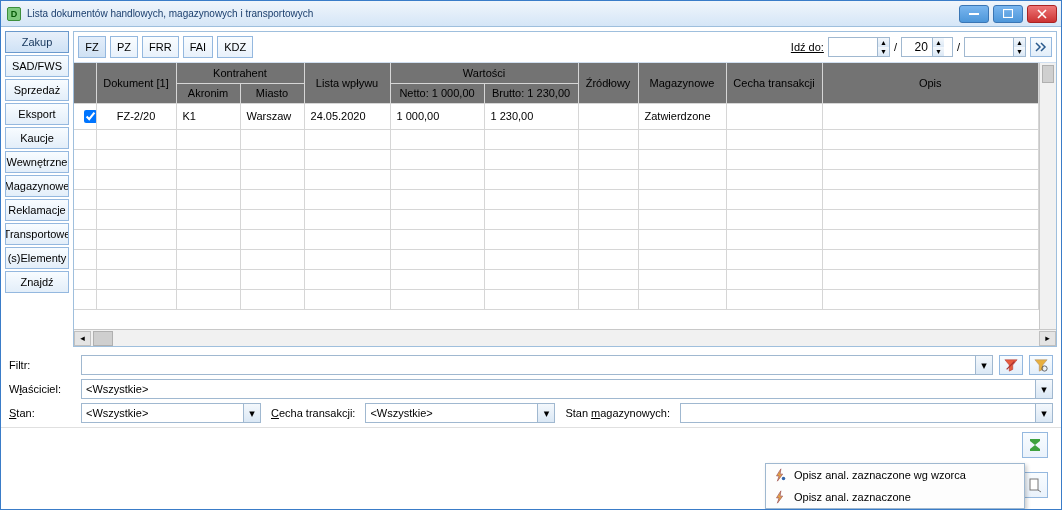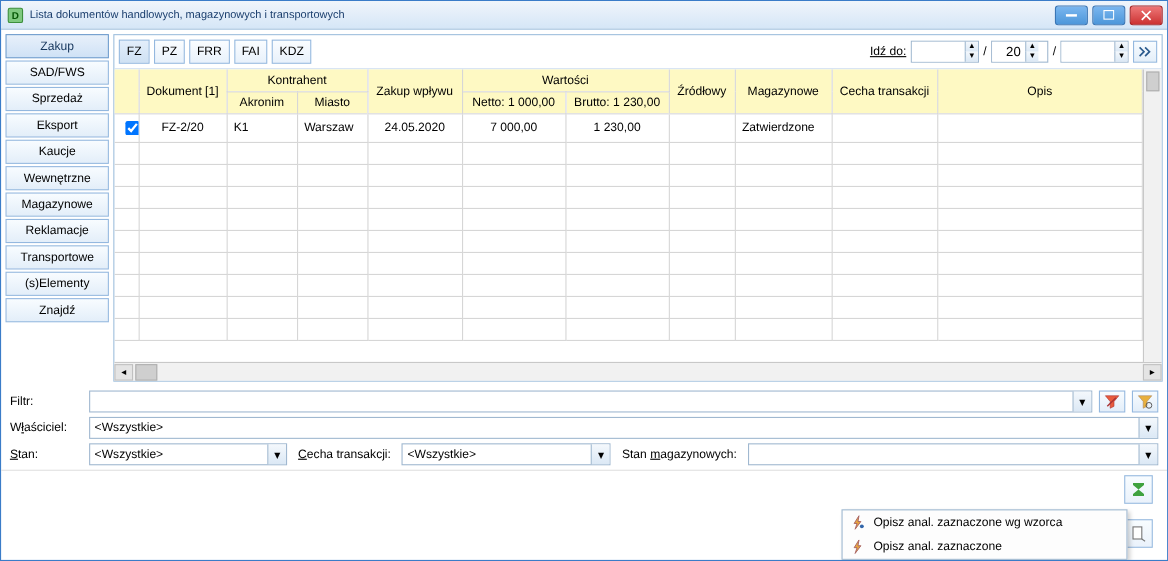--- a/index.html
+++ b/index.html
@@ -44,21 +44,21 @@
   }
   .winbtn.close { background: linear-gradient(#e77,#c33); border-color:#a22;}
   .winbtn svg { fill:#fff; stroke:#fff; }
 
   .main {
     display: flex;
     height: 324px;
     padding: 4px;
     gap: 4px;
   }
-  .sidebar { width: 94px; display:flex; flex-direction:column; gap:2px;}
+  .sidebar { width: 64px; display:flex; flex-direction:column; gap:2px;}
   .sidebtn {
     height: 22px;
     border: 1px solid #94b8df;
     background: linear-gradient(#f8fcff,#e3eef9);
     display:flex; align-items:center; justify-content:center;
     cursor:pointer;
     overflow:hidden;
     white-space:nowrap;
   }
   .sidebtn.active {
@@ -102,23 +102,23 @@
   }
 
   .gridwrap { flex:1; display:flex; overflow:hidden; position:relative;}
   .grid { flex:1; overflow:hidden;}
   table.data { border-collapse: collapse; width: 100%; table-layout:fixed; }
   table.data th, table.data td {
     border-right:1px solid #d6d6d6; border-bottom:1px solid #d6d6d6;
     padding: 3px 6px; text-align:left; height:20px;
     overflow:hidden; white-space:nowrap;
   }
-  table.data thead th { background:#fef9c3; font-weight:normal; text-align:center;}
+  table.data thead th { background:#737373; font-weight:normal; text-align:center;}
   table.data thead tr.group th { border-bottom:1px solid #d6d6d6;}
-  table.data td.num { text-align:center; }
+  table.data td.num { text-align:left; }
   .vscroll { width:17px; background:#f1f1f1; border-left:1px solid #c8c8c8; position:relative;}
   .vscroll .thumb { position:absolute; top:2px; left:2px; right:2px; height:18px; background:#cfcfcf; border:1px solid #b0b0b0;}
   .hscroll { height:17px; background:#f1f1f1; border-top:1px solid #c8c8c8; display:flex; align-items:center;}
   .hscroll .arrow { width:17px; height:15px; background:#e4e4e4; border:1px solid #c0c0c0; display:flex;align-items:center;justify-content:center; font-size:9px;}
   .hscroll .track { flex:1; height:15px; position:relative;}
   .hscroll .thumb { position:absolute; left:2px; top:0; width:20px; height:15px; background:#cfcfcf; border:1px solid #b0b0b0;}
 
   .filters { padding: 4px 8px; display:flex; flex-direction:column; gap:4px;}
   .frow { display:flex; align-items:center; gap:6px;}
   .flabel { width: 66px; }
@@ -257,42 +257,42 @@
               <col style="width:60px">
               <col style="width:88px">
               <col style="width:96px">
               <col>
           </colgroup>
           <thead>
             <tr class="group">
               <th rowspan="2"></th>
               <th rowspan="2">Dokument [1]</th>
               <th colspan="2">Kontrahent</th>
-              <th rowspan="2">Zakup wpływu</th>
+              <th rowspan="2">Lista wpływu</th>
               <th colspan="2">Wartości</th>
               <th rowspan="2">Źródłowy</th>
               <th rowspan="2">Magazynowe</th>
               <th rowspan="2">Cecha transakcji</th>
               <th rowspan="2">Opis</th>
             </tr>
             <tr>
               <th>Akronim</th>
               <th>Miasto</th>
               <th>Netto: 1 000,00</th>
               <th>Brutto: 1 230,00</th>
             </tr>
           </thead>
           <tbody id="gridbody">
               <tr>
                 <td style="text-align:center"><input type="checkbox" checked="" style=""></td>
                 <td style="text-align:center">FZ-2/20</td>
                 <td>K1</td>
                 <td>Warszaw</td>
                 <td class="num">24.05.2020</td>
-                <td class="num">7 000,00</td>
+                <td class="num">1 000,00</td>
                 <td class="num">1 230,00</td>
                 <td></td>
                 <td>Zatwierdzone</td>
                 <td></td>
                 <td></td>
               </tr>
               <tr>
                 <td></td>
                 <td></td>
                 <td></td>

